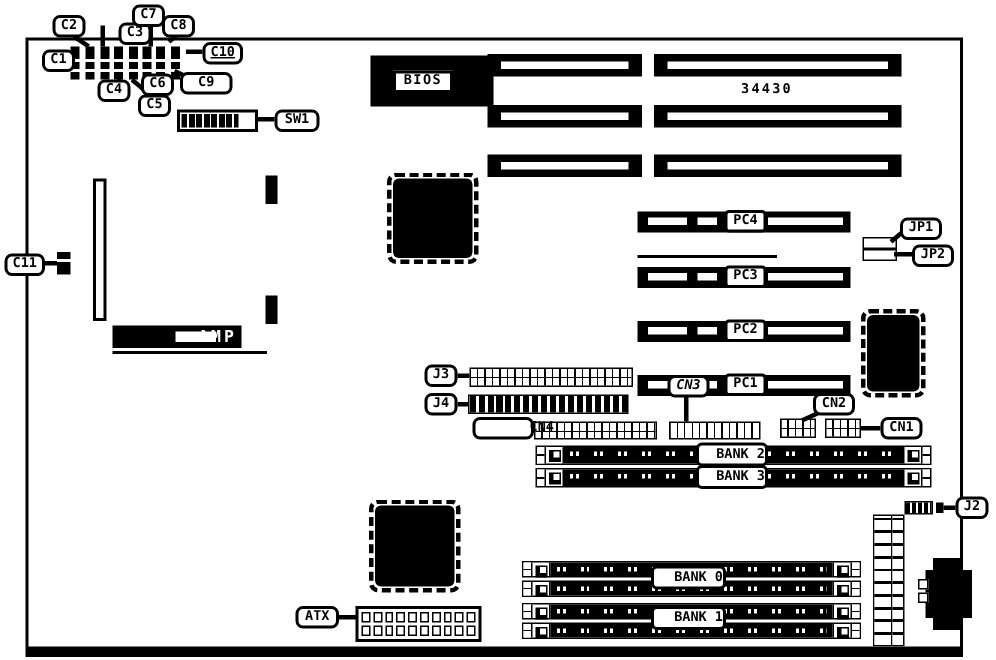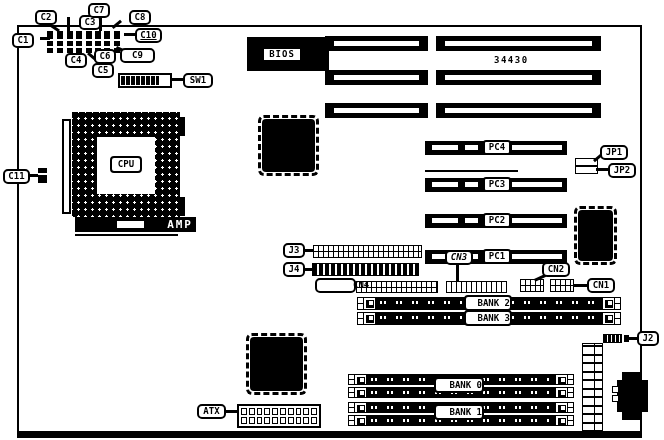--- a/index.html
+++ b/index.html
@@ -42,21 +42,21 @@
   .cpu-socket{position:absolute;left:72px;top:112px;width:108px;height:105px;background:#000;
     background-image:radial-gradient(circle,#fff 1.1px,rgba(0,0,0,0) 1.3px);
     background-size:7px 7px;background-position:3px 3px;z-index:10;}
   .cpu-inner{position:absolute;left:25px;top:25px;width:58px;height:57px;background:#fff;}
   .cpu-label{position:absolute;left:13px;top:19px;width:32px;height:17px;border:2px solid #000;
     border-radius:4px;box-sizing:border-box;font-size:9px;line-height:12px;font-weight:bold;text-align:center;background:#fff;}
   .lever{position:absolute;left:62px;top:119px;width:9px;height:95px;border:2px solid #000;
     background:#fff;box-sizing:border-box;z-index:9;}
   .tab{position:absolute;left:177px;width:8px;height:19px;background:#000;z-index:9;}
   
-  .amp{position:absolute;left:75px;top:217px;width:121px;height:15px;background:#000;z-index:10;}
+  .amp{position:absolute;left:75px;top:217px;width:86px;height:15px;background:#000;z-index:10;}
   .amp .win{position:absolute;left:42px;top:4px;width:27px;height:7px;background:#fff;}
   .amp .txt{position:absolute;right:3px;top:2px;color:#fff;font-size:11px;line-height:11px;
     font-weight:bold;letter-spacing:2px;}
   .amp-line{position:absolute;left:75px;top:234px;width:103px;height:2px;background:#000;z-index:10;}
   
   .jp{position:absolute;width:21px;height:6px;background:#fff;border:1px solid #000;z-index:10;}
   
   .hdr{position:absolute;border:1px solid #000;background:#fff;box-sizing:border-box;z-index:10;}
   .hdr.grid2{background-image:repeating-linear-gradient(90deg,transparent 0 4px,#000 4px 5px),
     linear-gradient(transparent 0 5px,#000 5px 6px,transparent 6px);}
@@ -135,25 +135,20 @@
 
   <div class="part-number">34430</div>
 
   <div class="qfp" style="left:262px;top:119px;width:53px;height:53px;"></div>
   <div class="qfp" style="left:250px;top:337px;width:53px;height:54px;"></div>
   <div class="qfp" style="left:578px;top:210px;width:35px;height:51px;"></div>
 
   <div class="lever"></div>
   <div class="tab" style="top:117px;"></div>
   <div class="tab" style="top:197px;"></div>
-  <div class="cpu-socket">
-    <div class="cpu-inner">
-      <div class="cpu-label">CPU</div>
-    </div>
-  </div>
   <div class="amp">
     <span class="win"></span>
     <span class="txt">AMP</span>
   </div>
   <div class="amp-line"></div>
 
   <div class="pci" style="top:141px;">
       <i class="s1"></i>
       <i class="s2"></i>
       <i class="s3"></i>
@@ -289,28 +284,28 @@
   <div class="lead" style="left:596px;top:168px;width:12px;height:3px;"></div>
   <div class="lead" style="left:305px;top:249px;width:8px;height:3px;"></div>
   <div class="lead" style="left:305px;top:268px;width:7px;height:3px;"></div>
   <div class="lead" style="left:342px;top:284px;width:14px;height:3px;"></div>
   <div class="lead" style="left:456px;top:263px;width:3px;height:18px;"></div>
   <div class="lead diag" style="left:534px;top:279px;width:12px;height:3px;transform:rotate(-25deg);"></div>
   <div class="lead" style="left:574px;top:284px;width:13px;height:3px;"></div>
   <div class="lead" style="left:629px;top:337px;width:8px;height:3px;"></div>
   <div class="lead" style="left:226px;top:410px;width:12px;height:3px;"></div>
 
-  <div class="callout" style="left:12px;top:33px;width:22px;">C1</div>
+  <div class="callout" style="left:28px;top:33px;width:22px;">C1</div>
   <div class="callout" style="left:35px;top:10px;width:22px;">C2</div>
   <div class="callout" style="left:58px;top:15px;width:22px;margin-left:21px;">C3</div>
   <div class="callout" style="left:65px;top:53px;width:22px;">C4</div>
   <div class="callout" style="left:92px;top:63px;width:22px;">C5</div>
   <div class="callout" style="left:94px;top:49px;width:22px;">C6</div>
   <div class="callout" style="left:88px;top:3px;width:22px;">C7</div>
-  <div class="callout" style="left:129px;top:10px;width:22px;">C8</div>
+  <div class="callout" style="left:108px;top:10px;width:22px;">C8</div>
   <div class="callout" style="left:120px;top:48px;width:35px;">C9</div>
   <div class="callout" style="left:135px;top:28px;width:27px;text-decoration:underline;">C10</div>
   <div class="callout" style="left:3px;top:169px;width:27px;">C11</div>
   <div class="callout" style="left:183px;top:73px;width:30px;">SW1</div>
   <div class="callout" style="left:600px;top:145px;width:28px;">JP1</div>
   <div class="callout" style="left:608px;top:163px;width:28px;">JP2</div>
   <div class="callout" style="left:283px;top:243px;width:22px;">J3</div>
   <div class="callout" style="left:283px;top:262px;width:22px;">J4</div>
   <div class="callout" style="left:315px;top:278px;width:28px;padding-left:36px;">CN4</div>
   <div class="callout" style="left:445px;top:250px;width:28px;font-style:italic;">CN3</div>

